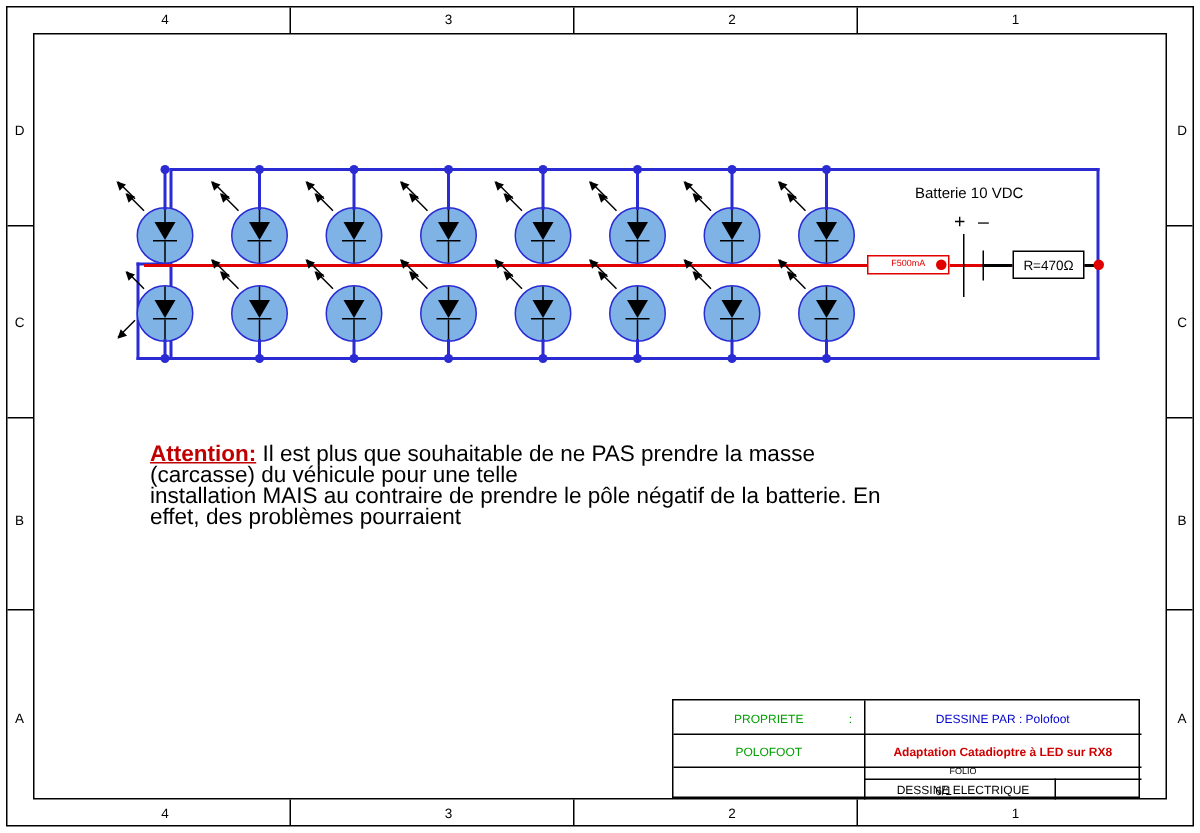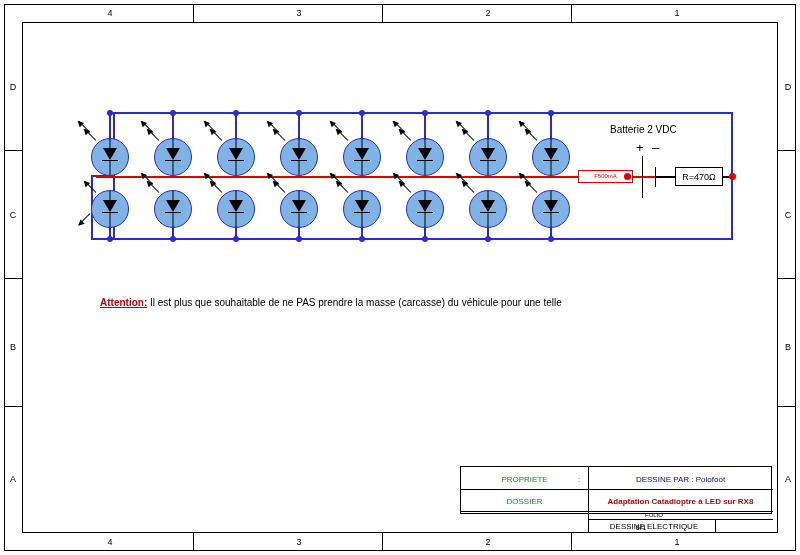--- a/index.html
+++ b/index.html
@@ -181,37 +181,37 @@
     font-size: 13px;
     color: #000;
   }
 
   
   .note {
     position: absolute;
     left: 100px;
     top: 296px;
     width: 515px;
-    font-size: 10px;
+    font-size: 15px;
     line-height: 14px;
     color: #000;
   }
   .note u {
     color: #c00000;
     text-decoration: underline;
     font-weight: bold;
   }
 
   
   .tb {
     position: absolute;
-    left: 460px;
+    left: 448px;
     top: 466px;
     width: 312px;
-    height: 48px;
+    height: 66px;
     border: 1px solid #000;
     box-sizing: border-box;
   }
   .tb-vline {
     position: absolute;
     left: 127px; top: 0;
     width: 1px; height: 66px;
     background: #000;
   }
   .tb-h1 { position: absolute; left: 0; top: 22px; width: 312px; height: 1px; background: #000; }
@@ -283,21 +283,21 @@
     <div class="redwire redwire-h" style="left:96px;top:176px;width:522px;"></div>
     <div class="redwire redwire-h" style="left:633px;top:176px;width:98px;"></div>
 
     <div class="fuse" style="left:578px;top:170px;width:55px;height:13px;">F500mA</div>
     <div class="node-red" style="left:624px;top:173px;"></div>
 
     <div class="bat-long" style="left:642px;top:156px;"></div>
     <div class="bat-short" style="left:655px;top:167px;"></div>
     <div class="sign" style="left:636px;top:140px;">+</div>
     <div class="sign" style="left:652px;top:140px;">–</div>
-    <div class="bat-label" style="left:610px;top:124px;">Batterie 2 VDC</div>
+    <div class="bat-label" style="left:610px;top:124px;">Batterie 10 VDC</div>
 
     <div class="blackwire blackwire-h" style="left:655px;top:176px;width:20px;"></div>
 
     <div class="resistor" style="left:675px;top:167px;width:48px;height:19px;">R=470Ω</div>
     <div class="blackwire blackwire-h" style="left:723px;top:176px;width:10px;"></div>
     <div class="node-red" style="left:729px;top:173px;"></div>
 
     <div class="led" style="left:91px;top:138px;">
       <div class="lead-top"></div>
       <div class="tri"></div>
@@ -463,33 +463,33 @@
     <div class="node" style="left:296px;top:236px;"></div>
     <div class="node" style="left:359px;top:236px;"></div>
     <div class="node" style="left:422px;top:236px;"></div>
     <div class="node" style="left:485px;top:236px;"></div>
     <div class="node" style="left:548px;top:236px;"></div>
 
   </div>
 
   <div class="note">
     <span><u>Attention:</u><span> Il est plus que souhaitable de ne PAS prendre la masse (carcasse) du véhicule pour une telle</span></span><br>
-    <br>
+    <span>installation MAIS au contraire de prendre le pôle négatif de la batterie. En effet, des problèmes pourraient</span><br>
   </div>
 
   <div class="tb">
     <div class="tb-vline"></div>
     <div class="tb-h1"></div>
     <div class="tb-h2"></div>
     <div class="tb-h3"></div>
     <div class="tb-v2"></div>
 
     <div class="tb-cell green" style="left:10px;top:8px;width:107px;">PROPRIETE</div>
     <div class="tb-cell green" style="left:112px;top:8px;width:12px;">:</div>
-    <div class="tb-cell green" style="left:10px;top:30px;width:107px;">DOSSIER</div>
+    <div class="tb-cell green" style="left:10px;top:30px;width:107px;">POLOFOOT</div>
 
     <div class="tb-cell blue" style="left:132px;top:8px;width:175px;">DESSINE PAR : Polofoot</div>
     <div class="tb-cell red" style="left:132px;top:30px;width:175px;font-weight:bold;">Adaptation Catadioptre à LED sur RX8</div>
     <div class="tb-cell" style="left:132px;top:55px;width:122px;">DESSINE ELECTRIQUE</div>
     <div class="tb-cell" style="left:132px;top:45px;width:122px;font-size:6px;">FOLIO</div>
 
     <div class="tb-cell" style="left:160px;top:56px;width:40px;">6/1</div>
   </div>
 
 </div>

